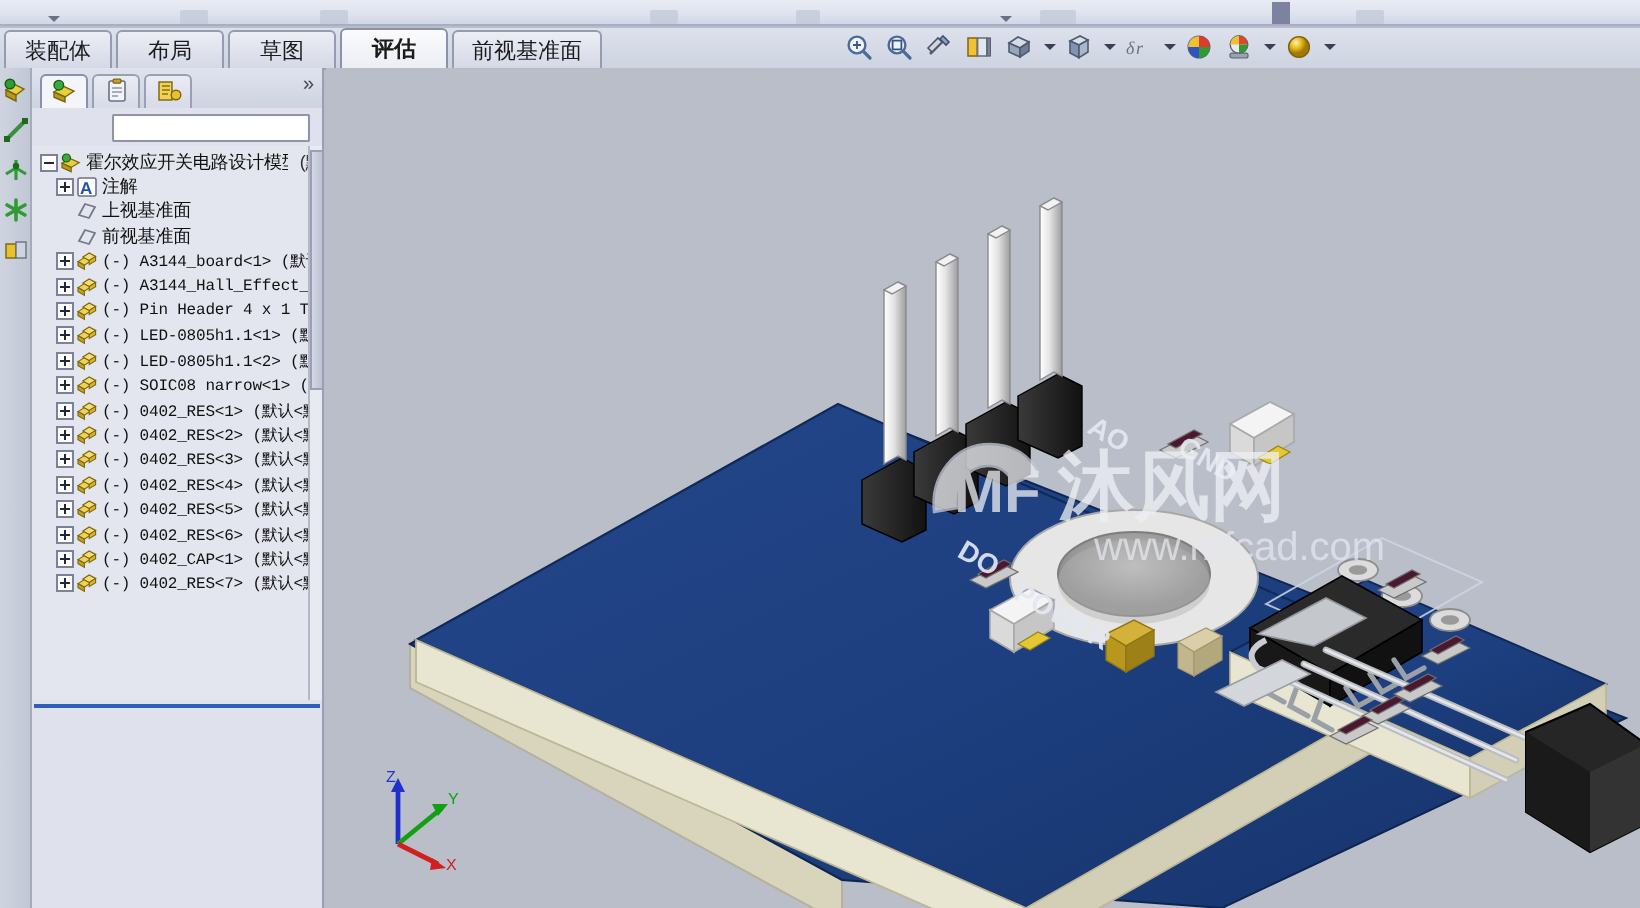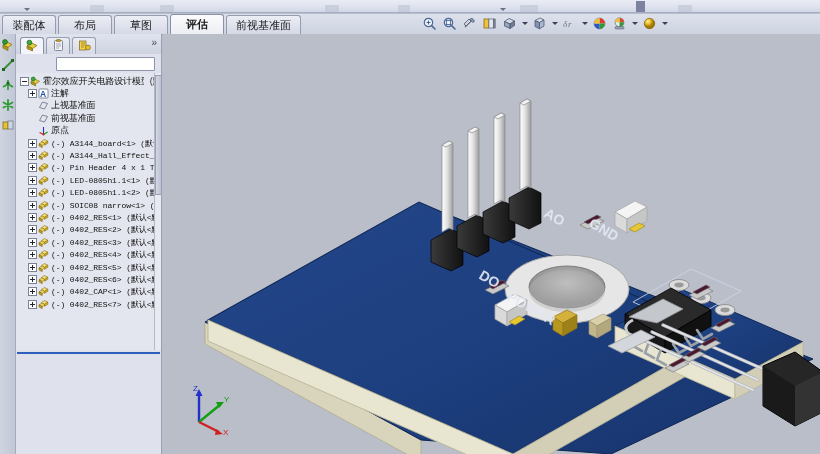--- a/index.html
+++ b/index.html
@@ -387,31 +387,20 @@
               </svg></span>
             <span class="tw-label">上视基准面</span>
           </div>
           <div class="trow">
             <span class="tw-ind"></span>
             <span class="tw-spacer"></span>
             <span class="tw-ico"><svg width="11" height="11" viewBox="0 0 11 11">
                 <path d="M1.5,7.5 L4.5,2 L9.5,3.5 L6.5,9 Z" fill="none" stroke="#73798c" stroke-width=".9"></path>
               </svg></span>
             <span class="tw-label">前视基准面</span>
-          </div>
-          <div class="trow">
-            <span class="tw-ind"></span>
-            <span class="tw-spacer"></span>
-            <span class="tw-ico"><svg width="11" height="11" viewBox="0 0 11 11">
-                <path d="M5.5,9.5 L5.5,2" stroke="#2030cc" stroke-width="1.1"></path>
-                <path d="M5.5,9.5 L9.6,7" stroke="#11a011" stroke-width="1.1"></path>
-                <path d="M5.5,9.5 L1.6,7.4" stroke="#d02020" stroke-width="1.1"></path>
-                <circle cx="5.5" cy="9.5" r="1.1" fill="#d02020"></circle>
-              </svg></span>
-            <span class="tw-label">原点</span>
           </div>
           <div class="trow">
             <span class="tw-ind"></span>
             <span class="tw-expander plus"></span>
             <span class="tw-ico"><svg width="11" height="11" viewBox="0 0 11 11">
                 <path d="M1,5.8 L4.2,3.8 L7.4,5.5 L4.2,7.6 Z" fill="#f0d354" stroke="#7b6410" stroke-width=".55"></path>
                 <path d="M1,5.8 L1,7.9 L4.2,9.7 L4.2,7.6 Z" fill="#c2a21e" stroke="#7b6410" stroke-width=".55"></path>
                 <path d="M3.4,3.5 L6.6,1.5 L9.8,3.2 L6.6,5.3 Z" fill="#f5dd72" stroke="#7b6410" stroke-width=".55"></path>
                 <path d="M6.6,5.3 L6.6,7.3 L9.8,5.3 L9.8,3.2 Z" fill="#d6b62a" stroke="#7b6410" stroke-width=".55"></path>
               </svg></span>
@@ -737,20 +726,33 @@
       </g>
 
       <g fill="#e3e8f2" font-family="Liberation Sans, sans-serif" font-size="14" font-weight="bold" opacity=".92">
         <text transform="translate(380,182) rotate(30)">AO</text>
         <text transform="translate(425,192) rotate(30)">GND</text>
         <text transform="translate(315,244) rotate(30)">DO</text>
         <text transform="translate(343,265) rotate(30)">POWER</text>
       </g>
     </svg>
 
+    <div class="watermark">
+      <svg width="278" height="76" viewBox="0 0 278 76">
+        <g opacity=".92">
+
+          <path d="M4,44 C2,26 14,10 32,10 C44,10 52,16 56,24 L44,30 C41,24 37,21 31,21 C21,21 15,30 16,42 Z" fill="#eceef3" stroke="#c5cada" stroke-width="1.2"></path>
+          <text x="14" y="44" font-family="Liberation Sans, sans-serif" font-size="30" font-weight="bold" fill="#eceef3">MF</text>
+
+          <text x="66" y="44" font-family="Liberation Sans, sans-serif" font-size="38" font-weight="bold" fill="#eef0f5">沐风网</text>
+
+          <text x="84" y="68" font-family="Liberation Sans, sans-serif" font-size="20" fill="#e4e7ee">www.mfcad.com</text>
+        </g>
+      </svg>
+    </div>
 
     <div class="axis-triad">
       <svg width="54" height="54" viewBox="0 0 54 54">
 
         <path d="M14,40 L14,10" stroke="#2030cc" stroke-width="2.4"></path>
         <path d="M14,7 L10.5,14 L17.5,14 Z" fill="#2030cc"></path>
         <text x="8" y="9" font-size="8" fill="#2030cc" font-family="Liberation Sans, sans-serif">Z</text>
 
         <path d="M14,40 L36,22" stroke="#11a011" stroke-width="2.4"></path>
         <path d="M39,20 L31,20 L34,26 Z" fill="#11a011"></path>

